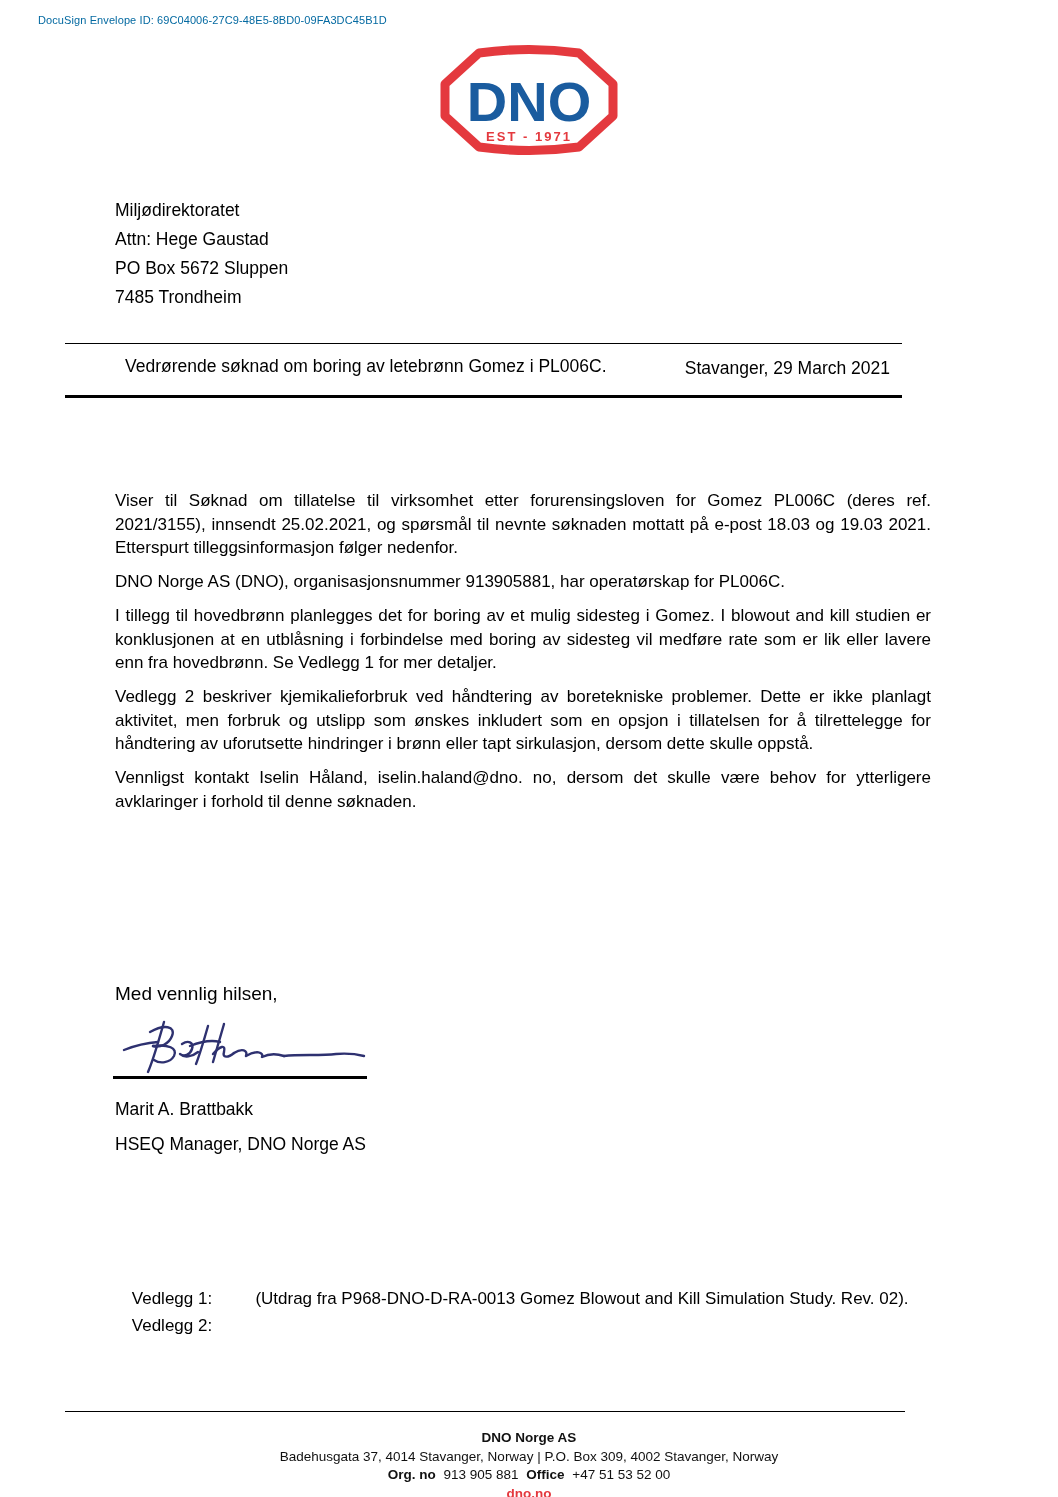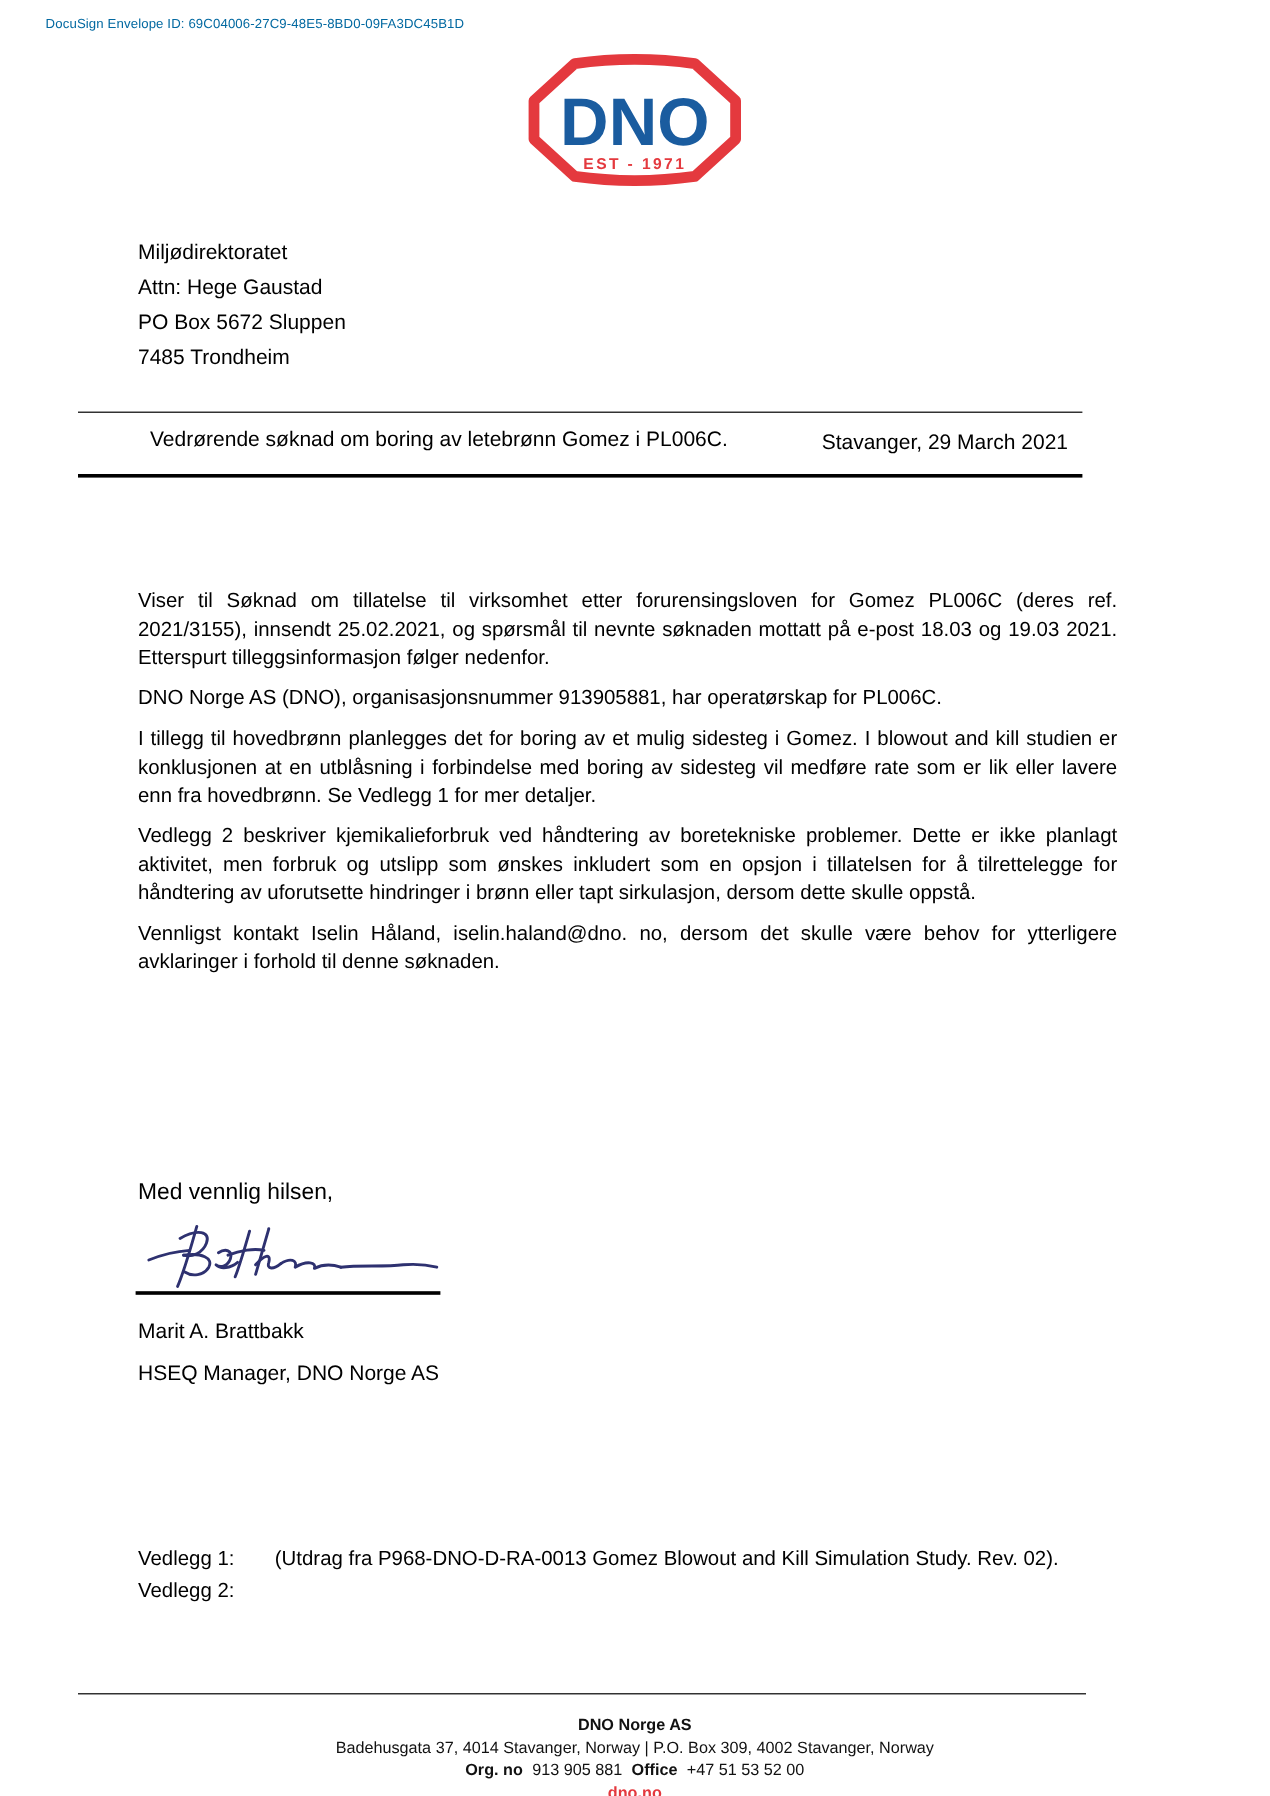--- a/index.html
+++ b/index.html
@@ -97,20 +97,21 @@
     left: 115px; top: 1134px;
     font-size: 17.5px;
   }
 
   .attachments {
     position: absolute;
     left: 115px; top: 1286px;
     width: 820px;
     font-size: 17px;
     line-height: 26.5px;
+    text-align: center;
   }
   .att-row { display: flex; align-items: flex-start; }
   .att-label { width: 114px; flex: 0 0 114px; }
   .att-lines { flex: 1; }
 
   .footer-rule {
     position: absolute;
     left: 65px; top: 1411px;
     width: 840px; height: 0;
     border-top: 1.5px solid #000;

